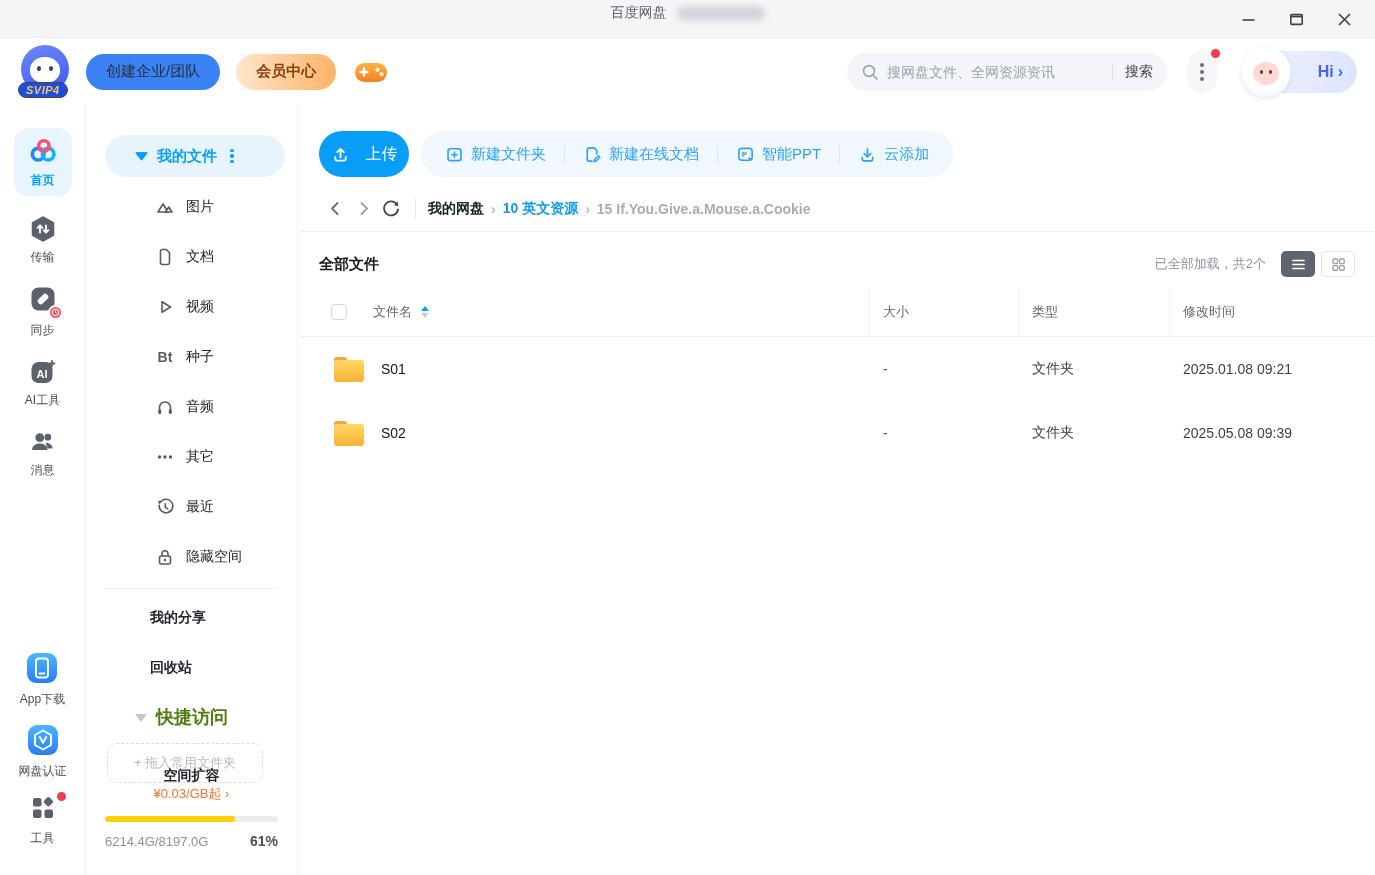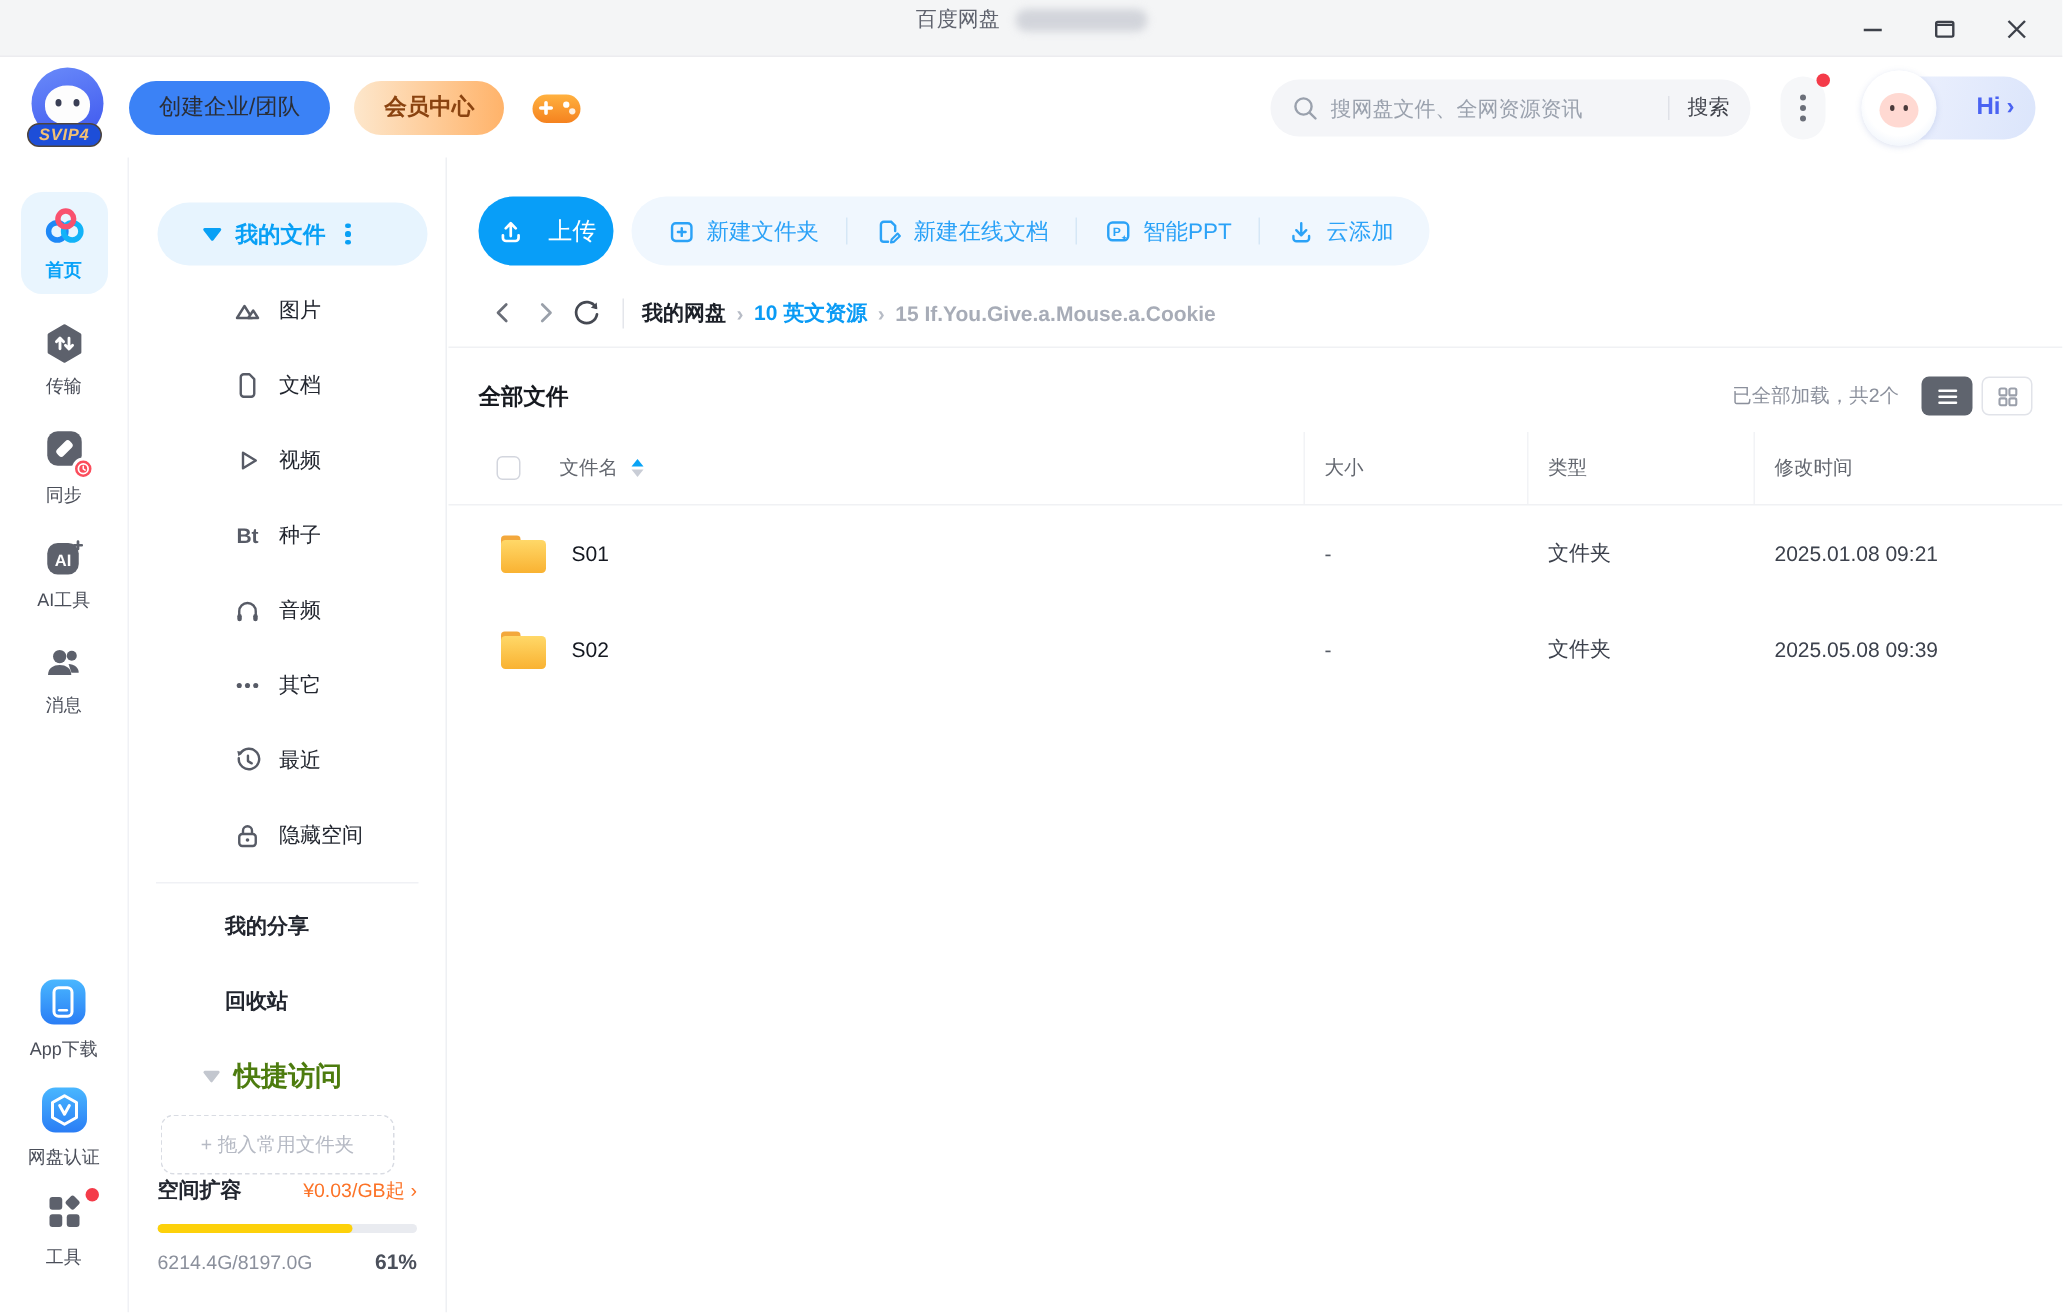--- a/index.html
+++ b/index.html
@@ -69,21 +69,21 @@
   .cat-item { height:50px; display:flex; align-items:center; padding-left:69px; cursor:pointer; }
   .cat-item .ic { width:20px; height:20px; margin-right:11px; display:flex; align-items:center; justify-content:center; }
   .cat-item .txt { font-size:14px; color:#22262f; }
   .bt-txt { font-size:14px; font-weight:600; color:#575b66; }
   .side-divider { height:1px; background:#f0f1f5; margin:6px 18px 4px 18px; }
   .link-item { height:50px; display:flex; align-items:center; padding-left:64px; font-size:14px; font-weight:700; color:#22262f; cursor:pointer; }
   .quick-row { margin-top:12px; display:flex; align-items:center; padding-left:49px; cursor:pointer; }
   .quick-row .label { margin-left:9px; font-size:18px; font-weight:700; color:#4d7c0f; }
   .drop-zone { margin:14px 0 0 21px; width:156px; height:40px; border:1px dashed #d9dce3; border-radius:9px; display:flex; align-items:center; justify-content:center; font-size:13px; color:#b6bac4; cursor:pointer; }
   .storage { position:absolute; left:0; right:0; bottom:26px; padding:0 19px; }
-  .storage-top { display:flex; align-items:center; justify-content:space-between; }
+  .storage-top { display:flex; align-items:center; justify-content:space-between;flex-direction:column; }
   .storage-label { font-size:14px; font-weight:700; color:#22262f; }
   .storage-price { font-size:13px; color:#fc7226; background:none; border:0; cursor:pointer; font-family:inherit; }
   .bar-track { margin-top:13px; height:6px; border-radius:3px; background:#e9ebf0; overflow:hidden; }
   .bar-fill { height:100%; border-radius:3px; background:#fdd10a; }
   .storage-bottom { margin-top:11px; display:flex; align-items:center; justify-content:space-between; }
   .storage-usage { font-size:13px; color:#8b909c; }
   .storage-pct { font-size:14px; font-weight:700; color:#4b505b; }
 
   
   .main { position:absolute; top:105px; left:299px; right:0; bottom:0; background:#fff; }

